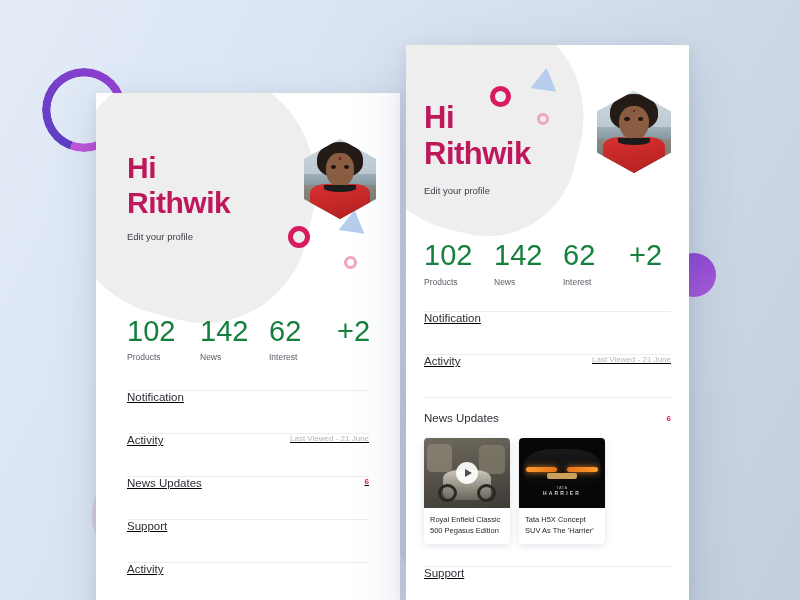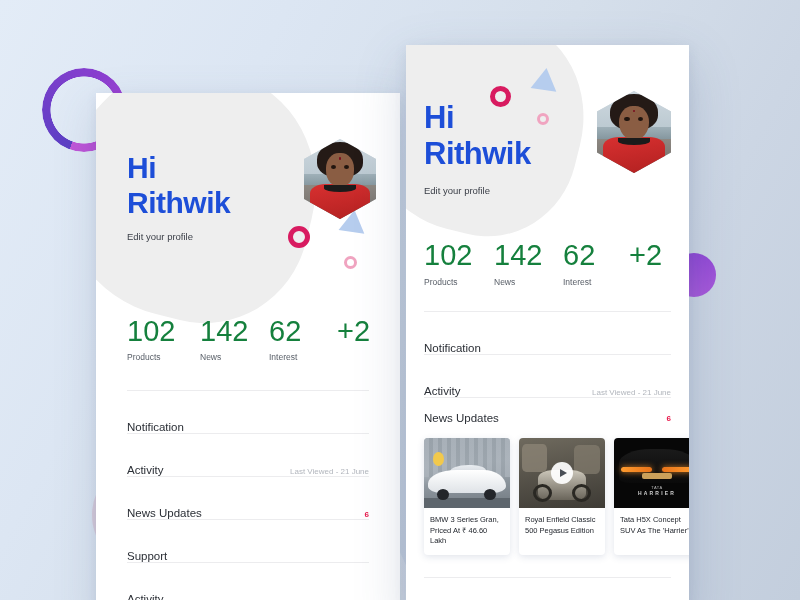--- a/index.html
+++ b/index.html
@@ -108,21 +108,21 @@
     border-bottom-color: #b6cdee;
     border-style: solid;
     border-top: 0;
     z-index: 2;
   }
 
   .greeting {
     position: relative;
     z-index: 3;
     font-weight: bold;
-    color: #1d4ed8;
+    color: #be185d;
     letter-spacing: -0.5px;
   }
   .greeting span { display: block; }
 
   .edit-profile {
     position: relative;
     z-index: 3;
     color: #3c4049;
   }
 
@@ -159,22 +159,23 @@
   
   .stats { display: flex; position: relative; z-index: 3; }
   .stat-num { color: #15803d; font-weight: 300; line-height: 1; }
   .stat-lbl { color: #5a6069; }
 
   .divider { height: 1px; background: #ececee; }
 
   
   .menu-row {
     display: flex;
-    align-items: flex-end;
+    align-items: flex-start;
     justify-content: space-between;
+    text-decoration: underline;
   }
   .menu-label { color: #2b2f36; }
   .menu-meta  { color: #b2b6bd; }
   .badge-count { color: #e8174a; font-weight: bold; }
 
   
   .news-head { display: flex; align-items: center; justify-content: space-between; }
   .news-title { color: #2b2f36; }
 
   .news-strip { display: flex; gap: 9px; }
@@ -409,32 +410,20 @@
     </div>
     <div class="divider"></div>
 
     <div class="news-head" style="height:40px;">
       <div class="news-title" style="font-size:11.5px;">News Updates</div>
       <div class="badge-count" style="font-size:8px;">6</div>
     </div>
 
     <div class="news-strip">
 
-      <div class="news-card">
-        <div class="news-thumb t-bmw">
-          <div class="bldg"></div>
-          <div class="sun"></div>
-          <div class="road"></div>
-          <div class="cab"></div>
-          <div class="car"></div>
-          <div class="wh1"></div>
-          <div class="wh2"></div>
-        </div>
-        <div class="news-cap">BMW 3 Series Gran, Priced At ₹ 46.60 Lakh</div>
-      </div>
 
       <div class="news-card">
         <div class="news-thumb t-re">
           <div class="blur1"></div>
           <div class="blur2"></div>
           <div class="moto"></div>
           <div class="wA"></div>
           <div class="wB"></div>
           <div class="play"></div>
         </div>

